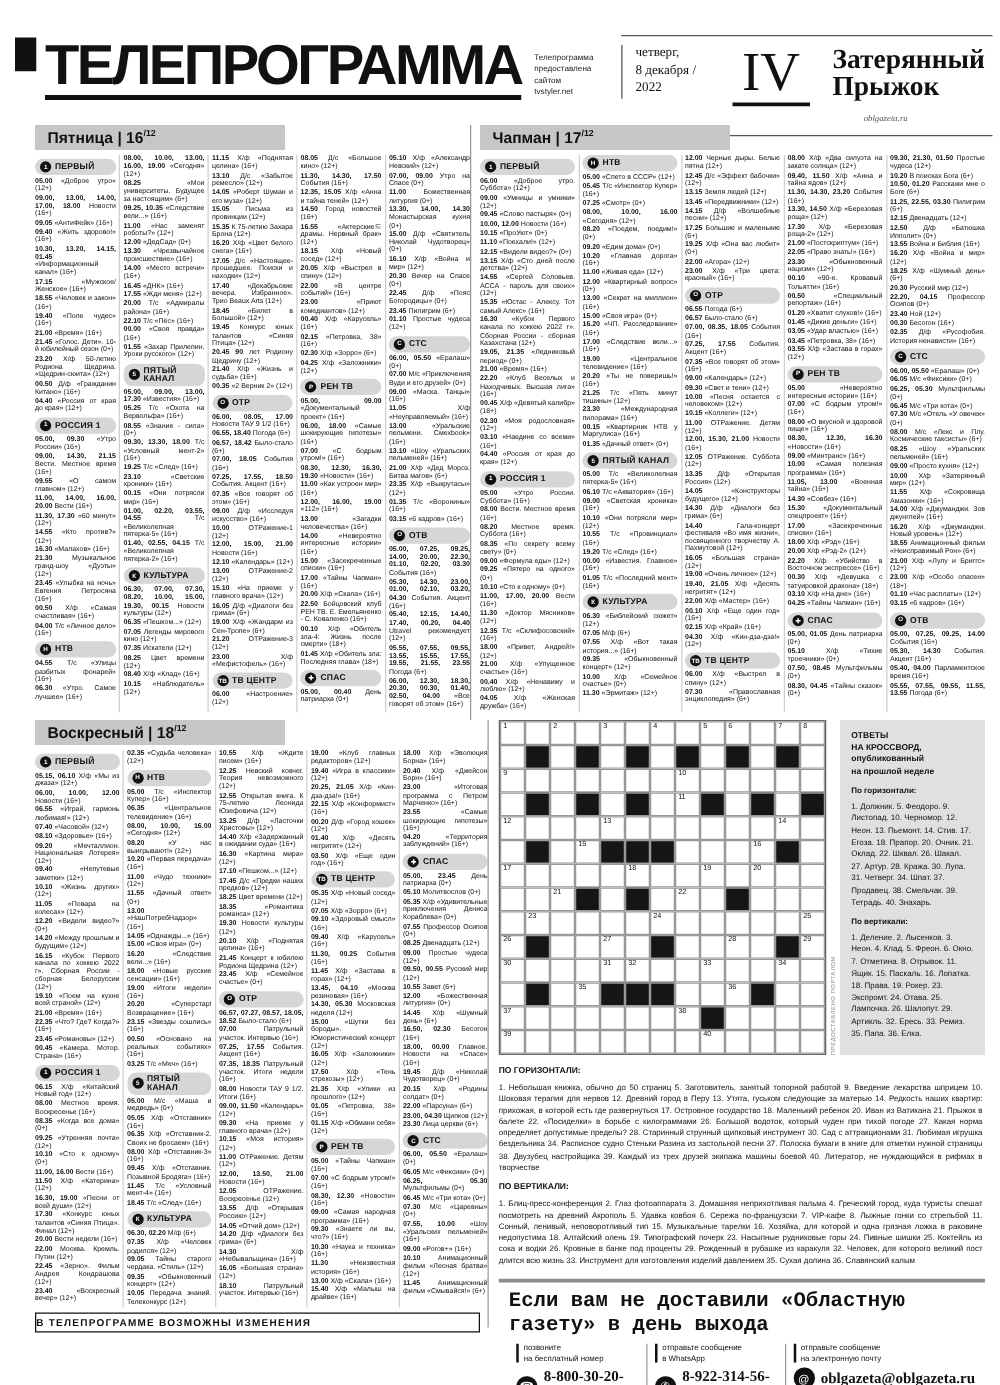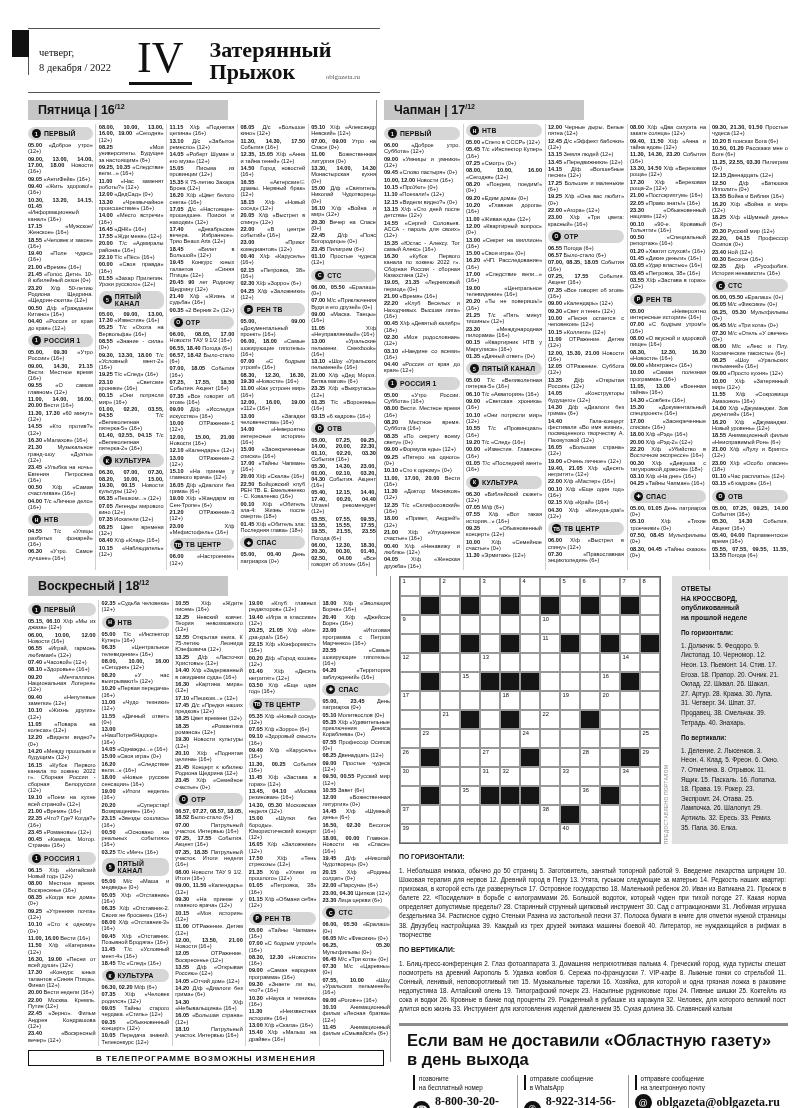--- a/index.html
+++ b/index.html
@@ -6,28 +6,28 @@
   .page{position:relative;width:800px;height:1108px;background:#fff;color:#111;
         font-family:"Liberation Sans",sans-serif;overflow:hidden;box-sizing:border-box;
         padding:28px 6px 0 28px;}
   .corner-mark{position:absolute;left:12px;top:30px;width:17px;height:27px;background:#111;}
   
   header{display:flex;justify-content:space-between;align-items:flex-start;height:66px;}
   .masthead{display:flex;align-items:flex-start;gap:10px;margin-left:8px;}
   .masthead h1{margin:0;font-size:45px;font-weight:bold;letter-spacing:-2px;line-height:1.05;
                border-bottom:4px solid #111;padding-bottom:1px;}
   .provider{font-size:6.5px;line-height:1.4;white-space:pre-line;margin-top:14px;width:70px;color:#222;}
-  .header-right{display:flex;align-items:center;gap:18px;border-top:1px solid #555;
+  .header-right{display:flex;align-items:flex-start;gap:18px;border-top:1px solid #555;
                 border-bottom:1px solid #555;padding:7px 4px 7px 0;width:352px;box-sizing:border-box;}
   .hdr-date{border-left:1px solid #555;padding-left:10px;font-family:"Liberation Serif",serif;
             font-size:10.5px;line-height:1.35;}
   .page-number{font-family:"Liberation Serif",serif;font-size:44px;line-height:1;
                border-bottom:3px solid #111;padding:0 8px 2px;}
   .brand{font-family:"Liberation Serif",serif;font-weight:bold;font-size:22px;line-height:0.98;}
-  .brand .site{font-size:7px;font-weight:normal;color:#555;letter-spacing:0;margin-left:25px;}
+  .brand .site{font-size:7px;font-weight:normal;font-style:italic;color:#555;letter-spacing:0;margin-left:25px;}
   
   .band{display:flex;}
   .band-top{margin-top:6px;height:476px;}
   .band-bottom{height:486px;}
   .day{box-sizing:border-box;}
   .day-fri{width:348px;}
   .day-sat{width:412px;border-left:1px solid #999;padding-left:7px;}
   .day-sun{width:362px;}
   .puzzle-zone{width:398px;border-left:1px solid #999;padding-left:8px;box-sizing:border-box;}
   .day-bar{background:#c6c6c6;color:#111;font-weight:bold;font-size:12.5px;
@@ -35,58 +35,65 @@
   .day-bar sup{font-size:7px;}
   .cols{columns:5;column-gap:6px;column-rule:1px solid #cfcfcf;height:446px;overflow:hidden;}
   .ch{margin-bottom:2px;}
   .ch-badge{display:flex;align-items:center;gap:3px;background:#d6d6d6;border-radius:7px;
             padding:2px 4px;margin:3px 0 2px;break-after:avoid;}
   .ch-logo{flex:0 0 auto;width:9px;height:9px;background:#111;color:#fff;border-radius:50%;
            font-size:5px;font-weight:bold;display:flex;align-items:center;justify-content:center;}
   .ch-name{font-size:6.8px;font-weight:bold;letter-spacing:0.2px;}
   .cols p.li{margin:0 0 1px;font-size:5.6px;line-height:1.13;text-align:justify;}
   .cols p.li b{font-weight:bold;}
-  .changes-note{border:1px solid #111;text-align:center;font-weight:bold;font-size:8px;
+  .changes-note{border:1px solid #111;font-weight:bold;font-size:8px;
                 letter-spacing:1px;padding:2.5px 0;margin-top:4px;width:356px;box-sizing:border-box;}
   
   .puzzle-top{display:flex;}
   .cw-grid{display:grid;grid-template-columns:repeat(13,20px);grid-auto-rows:19px;
            border:1px solid #666;width:260px;height:266px;}
   .cell{position:relative;box-sizing:border-box;border:0.5px solid #999;background:#fff;}
   .cell.black{background:#151515;}
   .cell span{position:absolute;top:0;left:1.5px;font-size:5.8px;}
   .cw-credit{writing-mode:vertical-rl;transform:rotate(180deg);font-size:4.6px;color:#888;
              margin:0 3px;letter-spacing:0.5px;}
   .answers{flex:1;background:#e0e0e0;padding:8px 9px;font-size:6.4px;line-height:1.5;box-sizing:border-box;}
   .answers .a-title{font-weight:bold;font-size:6.8px;line-height:1.4;white-space:pre-line;margin-bottom:6px;}
   .answers .a-label{font-weight:bold;margin:6px 0 3px;}
   .clues{margin-top:8px;font-size:6.3px;line-height:1.45;padding-right:2px;}
   .clues h3{font-size:6.8px;margin:6px 0 4px;}
   .clues p{margin:0;text-align:justify;}
   
   .delivery{margin-top:10px;border-top:3px solid #8c8c8c;border-bottom:3px solid #8c8c8c;
             padding:5px 8px 7px;box-sizing:border-box;}
-  .delivery-title{font-family:Liberation Sans, sans-serif;font-weight:bold;font-size:16.5px;margin-bottom:6px;}
+  .delivery-title{font-family:Liberation Mono, monospace;font-weight:bold;font-size:16.5px;margin-bottom:6px;}
   .delivery-items{display:flex;}
   .d-item{flex:1;padding-left:6px;border-left:1px solid #999;}
   .d-item:first-child{border-left:none;}
   .d-label{font-size:6.3px;line-height:1.35;white-space:pre-line;border-left:2px solid #111;
            padding-left:4px;margin-bottom:4px;height:15px;}
   .d-row{display:flex;align-items:center;gap:5px;}
   .d-icon{width:17px;height:17px;border-radius:50%;background:#111;color:#fff;
           display:inline-flex;align-items:center;justify-content:center;font-size:9px;}
   .d-value{font-family:"Liberation Serif",serif;font-weight:bold;font-size:12px;}
 </style>
 </head>
 <body>
 
 <div class="page">
   <div class="corner-mark"></div>
 
   <header>
+    <div class="masthead">
+      <h1>ТЕЛЕПРОГРАММА</h1>
+      <div class="provider">Телепрограмма
+предоставлена
+сайтом
+tvstyler.net</div>
+    </div>
     <div class="header-right">
       <div class="hdr-date">
         <div>четверг,</div>
         <div>8 декабря / 2022</div>
       </div>
       <div class="page-number">IV</div>
       <div class="brand">
         <div>Затерянный</div>
         <div><span>Прыжок</span>
           <span class="site">oblgazeta.ru</span></div>

